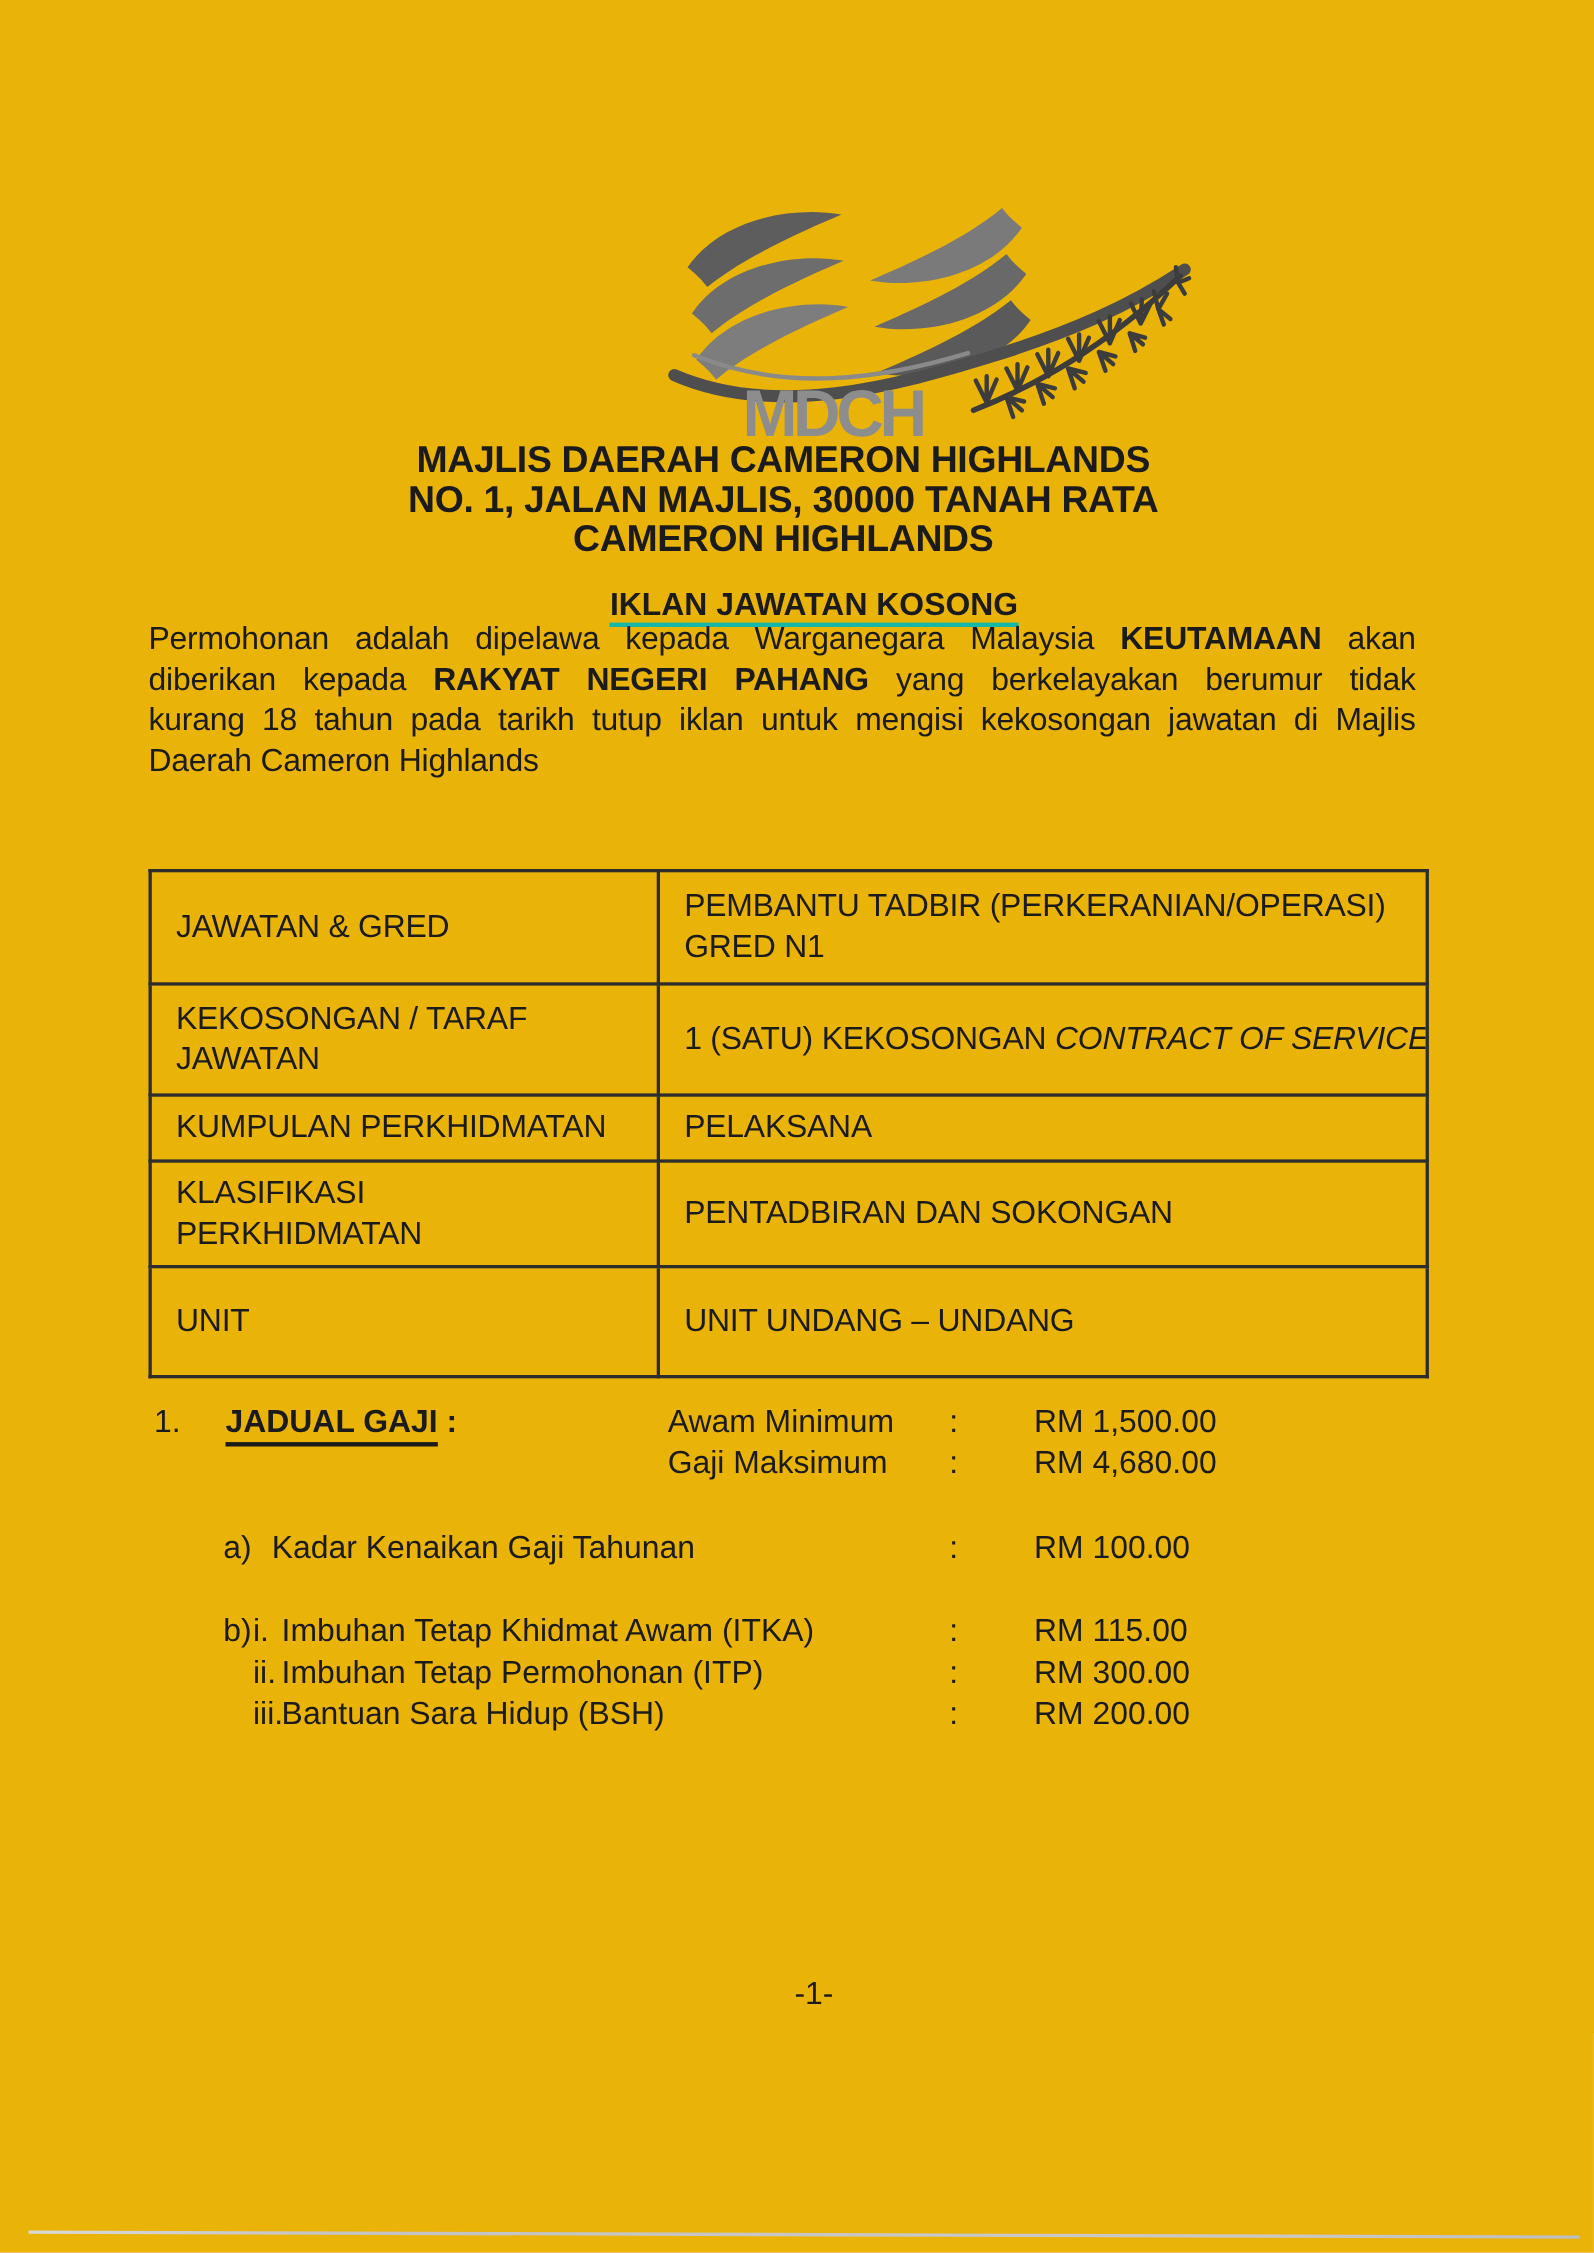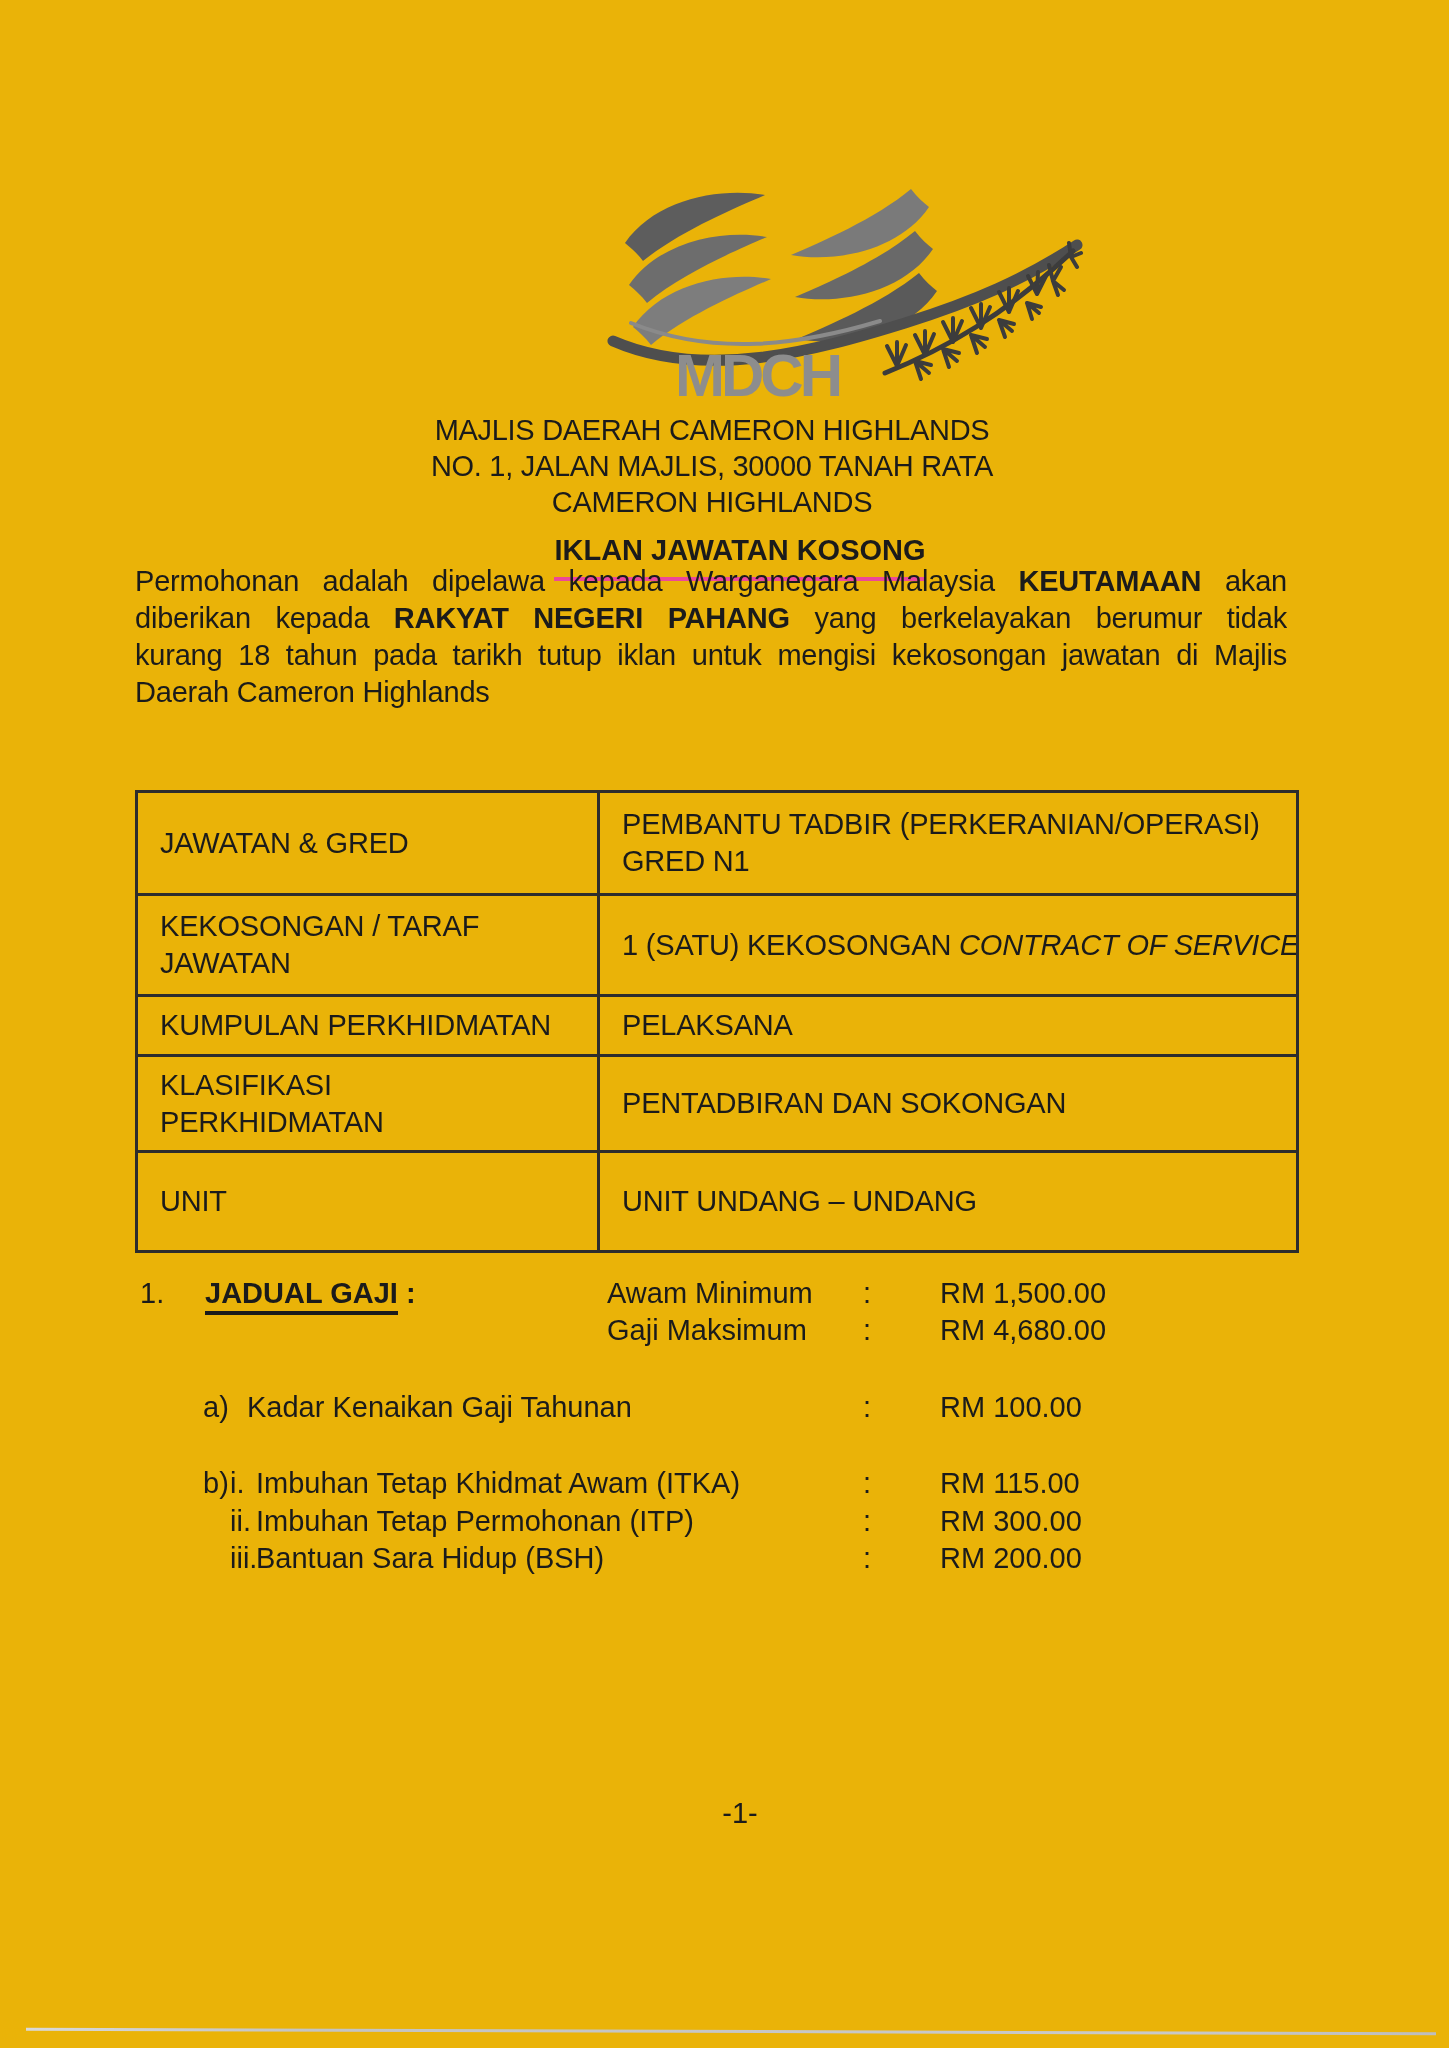--- a/index.html
+++ b/index.html
@@ -9,30 +9,30 @@
     margin:0 auto;
     background:#eab308;
     font-family:"Liberation Sans", sans-serif;
     color:#1b1b1b;
     overflow:hidden;
   }
   
   .logo-wrap{position:absolute;left:585px;top:183px;width:505px;height:220px;}
   
   .org-header{
-    position:absolute;left:0;top:412px;width:1424px;
-    text-align:center;font-weight:normal;font-size:29px;line-height:36px;
+    position:absolute;left:0;top:400px;width:1424px;
+    text-align:center;font-weight:bold;font-size:34px;line-height:36px;
     letter-spacing:-0.3px;
   }
   
   .doc-title{
     position:absolute;left:0;top:534px;width:1480px;
     text-align:center;font-weight:bold;font-size:29px;
   }
-  .doc-title .u{border-bottom:4px solid #ec4899;padding-bottom:11px;}
+  .doc-title .u{border-bottom:4px solid #14b8a6;padding-bottom:0;}
   
   .intro{
     position:absolute;left:135px;top:563px;width:1152px;
     font-size:29px;letter-spacing:-0.2px;
   }
   .jline{text-align:justify;line-height:37px;height:37px;overflow:hidden;}
   .jline::after{content:"";display:inline-block;width:100%;height:0;}
   .pline{line-height:37px;height:37px;}
   .b{font-weight:bold;}
   

